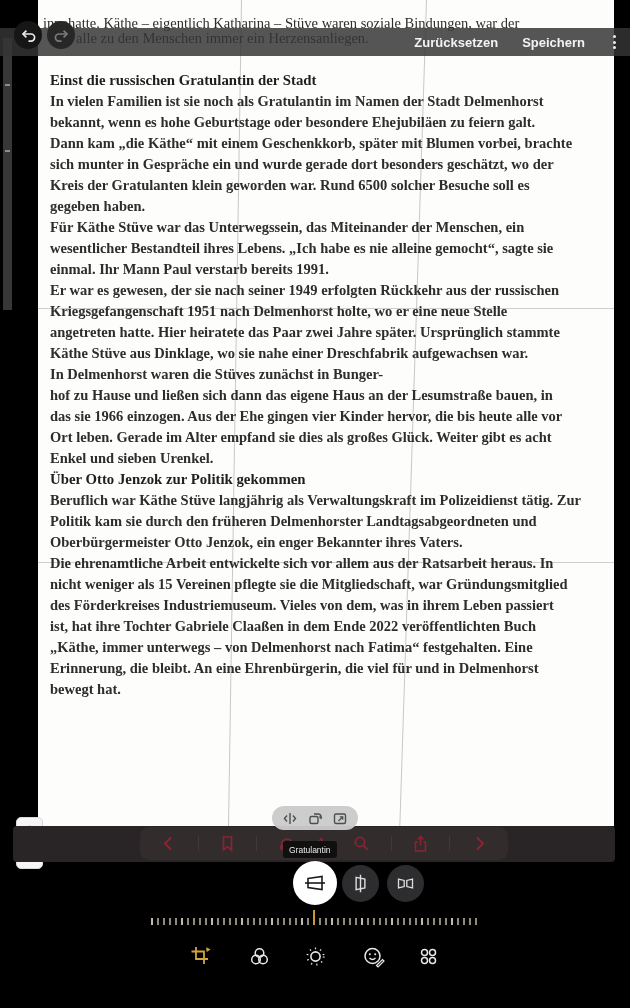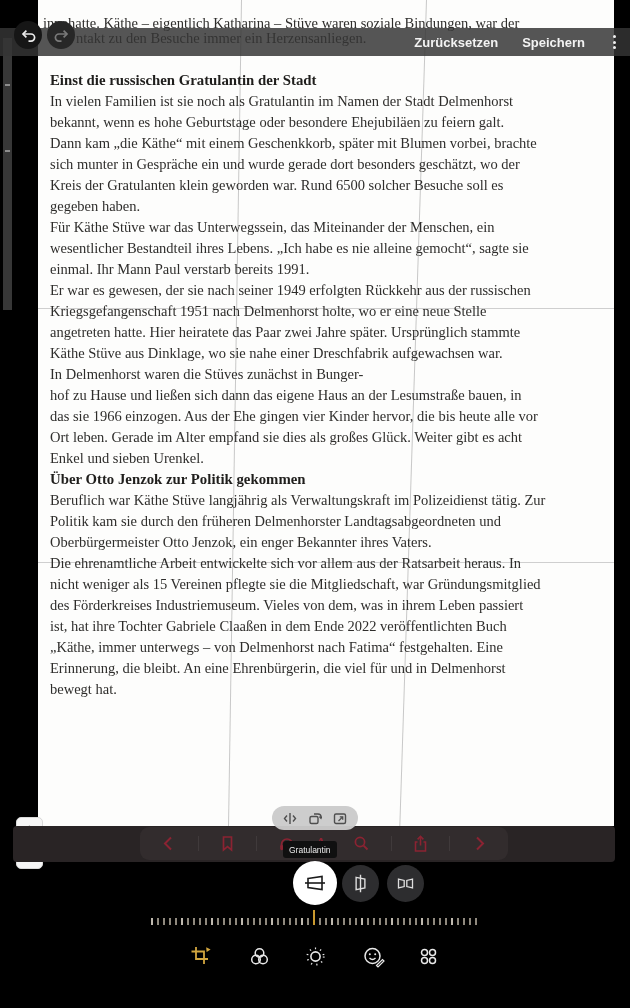--- a/index.html
+++ b/index.html
@@ -10,21 +10,21 @@
   .col-line{position:absolute;top:0;width:1px;height:840px;background:rgba(90,90,90,.32);transform-origin:top left;}
   .col-line.l1{left:203px;transform:rotate(0.9deg);}
   .col-line.l2{left:388px;transform:rotate(1.85deg);}
   .fold-line{position:absolute;left:0;width:100%;height:1px;background:rgba(90,90,90,.28);}
   .fold-line.f1{top:308px;} .fold-line.f2{top:562px;}
   .clip1{position:absolute;left:5px;top:13px;}
   .clip2{position:absolute;left:38px;top:28px;}
   .serif{font-family:"Liberation Serif",serif;font-size:14.5px;line-height:21px;color:#2e2d2b;white-space:pre;}
   .article{position:absolute;left:12px;top:70px;width:560px;}
   .sect .h{font-family:"Liberation Serif",serif;font-weight:700;font-size:14.8px;line-height:21px;color:#1f1e1c;white-space:pre;}
-  .sect .b{white-space:pre;}
+  .sect .b{white-space:pre;font-weight:bold;}
   .sect2{}
   
   .left-strip{position:absolute;left:3px;top:38px;width:9px;height:272px;background:#373737;}
   .left-strip .mk{position:absolute;left:2px;width:5px;height:2px;background:#8d8d8d;}
   
   .topbar{position:absolute;left:0;top:28px;width:630px;height:28px;background:rgba(52,52,52,.84);}
   .topbar-actions{position:absolute;right:10px;top:28px;height:28px;display:flex;align-items:center;gap:24px;color:#f3f3f3;font-weight:700;font-size:13px;}
   .kebab{display:flex;flex-direction:column;gap:2.5px;padding:2px 4px;}
   .kebab i{width:3px;height:3px;border-radius:50%;background:#f0f0f0;}
   .circ-btn{position:absolute;top:21px;width:28px;height:28px;border-radius:50%;display:flex;align-items:center;justify-content:center;}
@@ -64,21 +64,21 @@
 <body>
 
 <div class="stage">
 
   <div class="page">
     <div class="col-line l1"></div>
     <div class="col-line l2"></div>
     <div class="fold-line f1"></div>
     <div class="fold-line f2"></div>
     <div class="serif clip1">innehatte. Käthe – eigentlich Katharina – Stüve waren soziale Bindungen, war der</div>
-    <div class="serif clip2">ntakt zu den Besuche immer ein Herzensanliegen.</div>
+    <div class="serif clip2">alle zu den Menschen immer ein Herzensanliegen.</div>
     <div class="article">
       <div class="sect">
         <div class="h">Einst die russischen Gratulantin der Stadt</div>
         <div class="b serif">In vielen Familien ist sie noch als Gratulantin im Namen der Stadt Delmenhorst
 bekannt, wenn es hohe Geburtstage oder besondere Ehejubiläen zu feiern galt.
 Dann kam „die Käthe“ mit einem Geschenkkorb, später mit Blumen vorbei, brachte
 sich munter in Gespräche ein und wurde gerade dort besonders geschätzt, wo der
 Kreis der Gratulanten klein geworden war. Rund 6500 solcher Besuche soll es
 gegeben haben.
 Für Käthe Stüve war das Unterwegssein, das Miteinander der Menschen, ein

